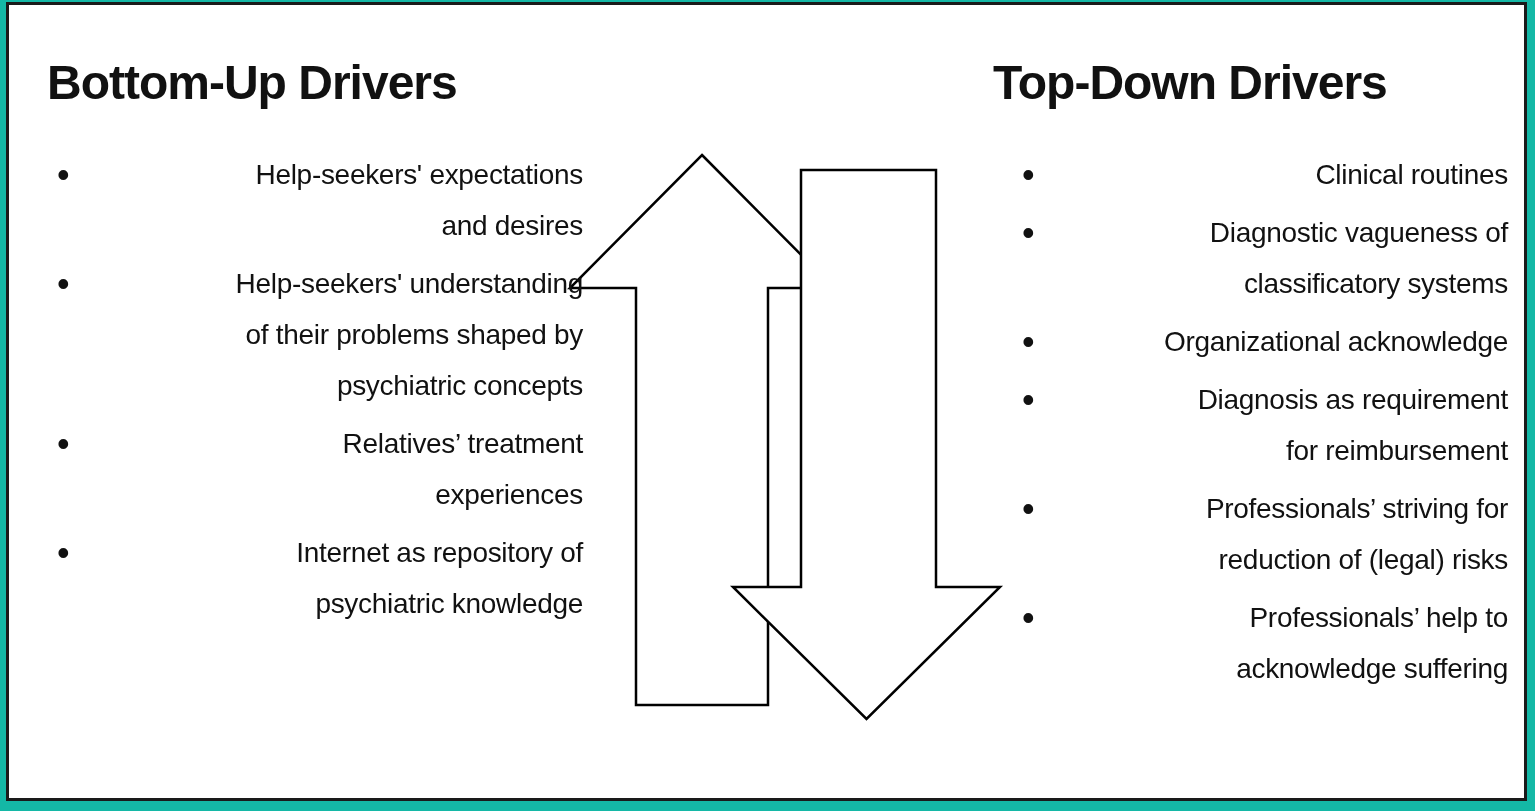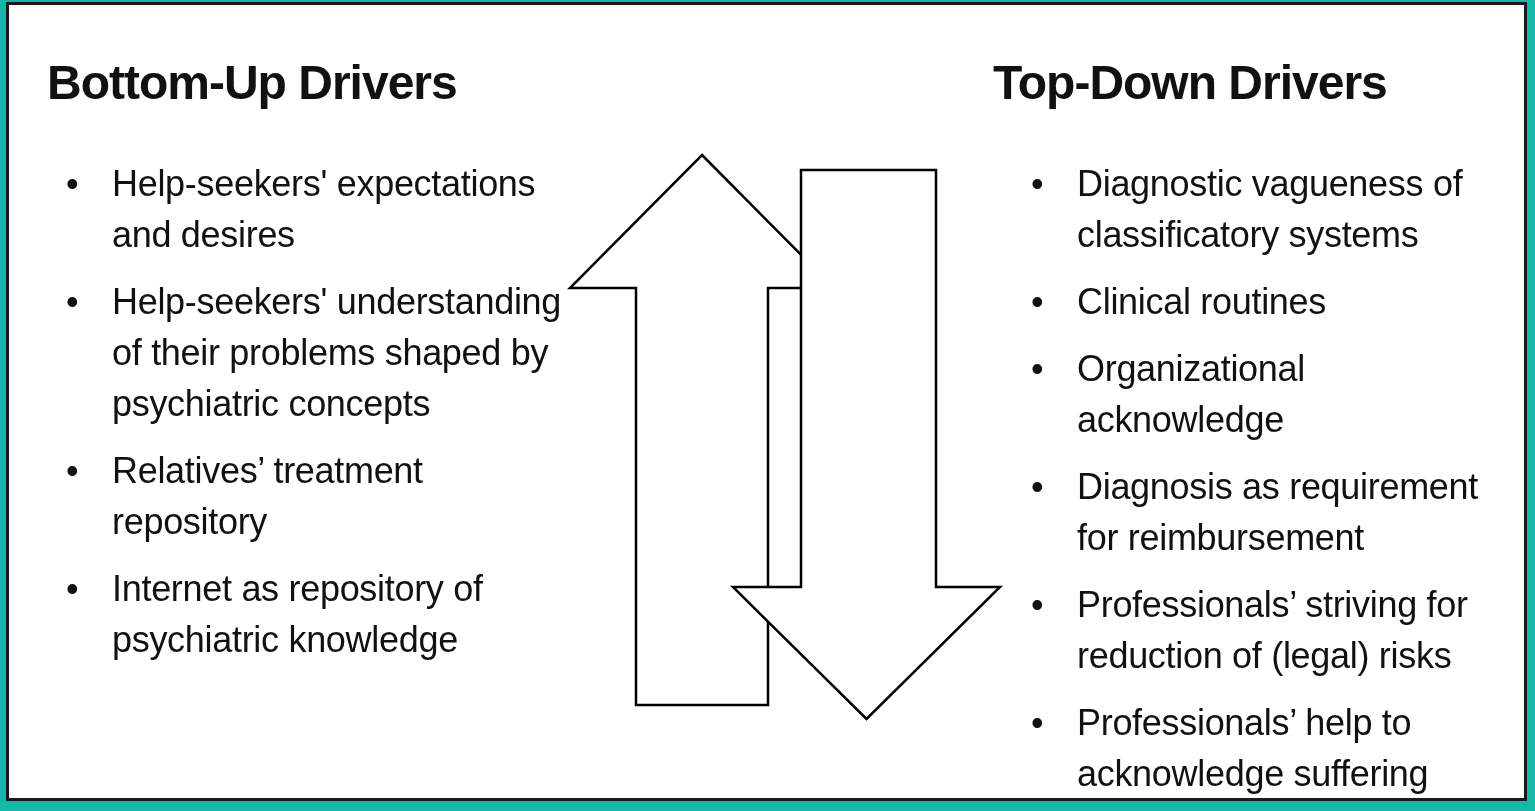--- a/index.html
+++ b/index.html
@@ -50,25 +50,26 @@
     position: absolute;
     top: 142px;
     margin: 0;
     padding: 0;
     list-style: none;
   }
   .list-left  { left: 50px;  width: 540px; }
   .list-right { left: 1015px; width: 500px; }
   .bullet-item {
     position: relative;
-    margin: 16px;
+    margin: 7px;
     padding: 0 0 0 46px;
-    font-size: 36px;
+    font-size: 28px;
     letter-spacing: -0.3px;
     line-height: 51px;
+    text-align: right;
   }
   .bullet-item::before {
     content: "\2022";
     position: absolute;
     left: 0;
     top: 0;
     line-height: 51px;
     font-size: 36px;
   }
   .item-text {
@@ -96,35 +97,35 @@
       <span class="item-text">Help-seekers' expectations
 and desires</span>
     </li>
     <li class="bullet-item">
       <span class="item-text">Help-seekers' understanding
 of their problems shaped by
 psychiatric concepts</span>
     </li>
     <li class="bullet-item">
       <span class="item-text">Relatives’ treatment
-repository</span>
+experiences</span>
     </li>
     <li class="bullet-item">
       <span class="item-text">Internet as repository of
 psychiatric knowledge</span>
     </li>
   </ul>
 
   <ul class="bullet-list list-right">
     <li class="bullet-item">
+      <span class="item-text">Clinical routines</span>
+    </li>
+    <li class="bullet-item">
       <span class="item-text">Diagnostic vagueness of
 classificatory systems</span>
-    </li>
-    <li class="bullet-item">
-      <span class="item-text">Clinical routines</span>
     </li>
     <li class="bullet-item">
       <span class="item-text">Organizational acknowledge</span>
     </li>
     <li class="bullet-item">
       <span class="item-text">Diagnosis as requirement
 for reimbursement</span>
     </li>
     <li class="bullet-item">
       <span class="item-text">Professionals’ striving for

